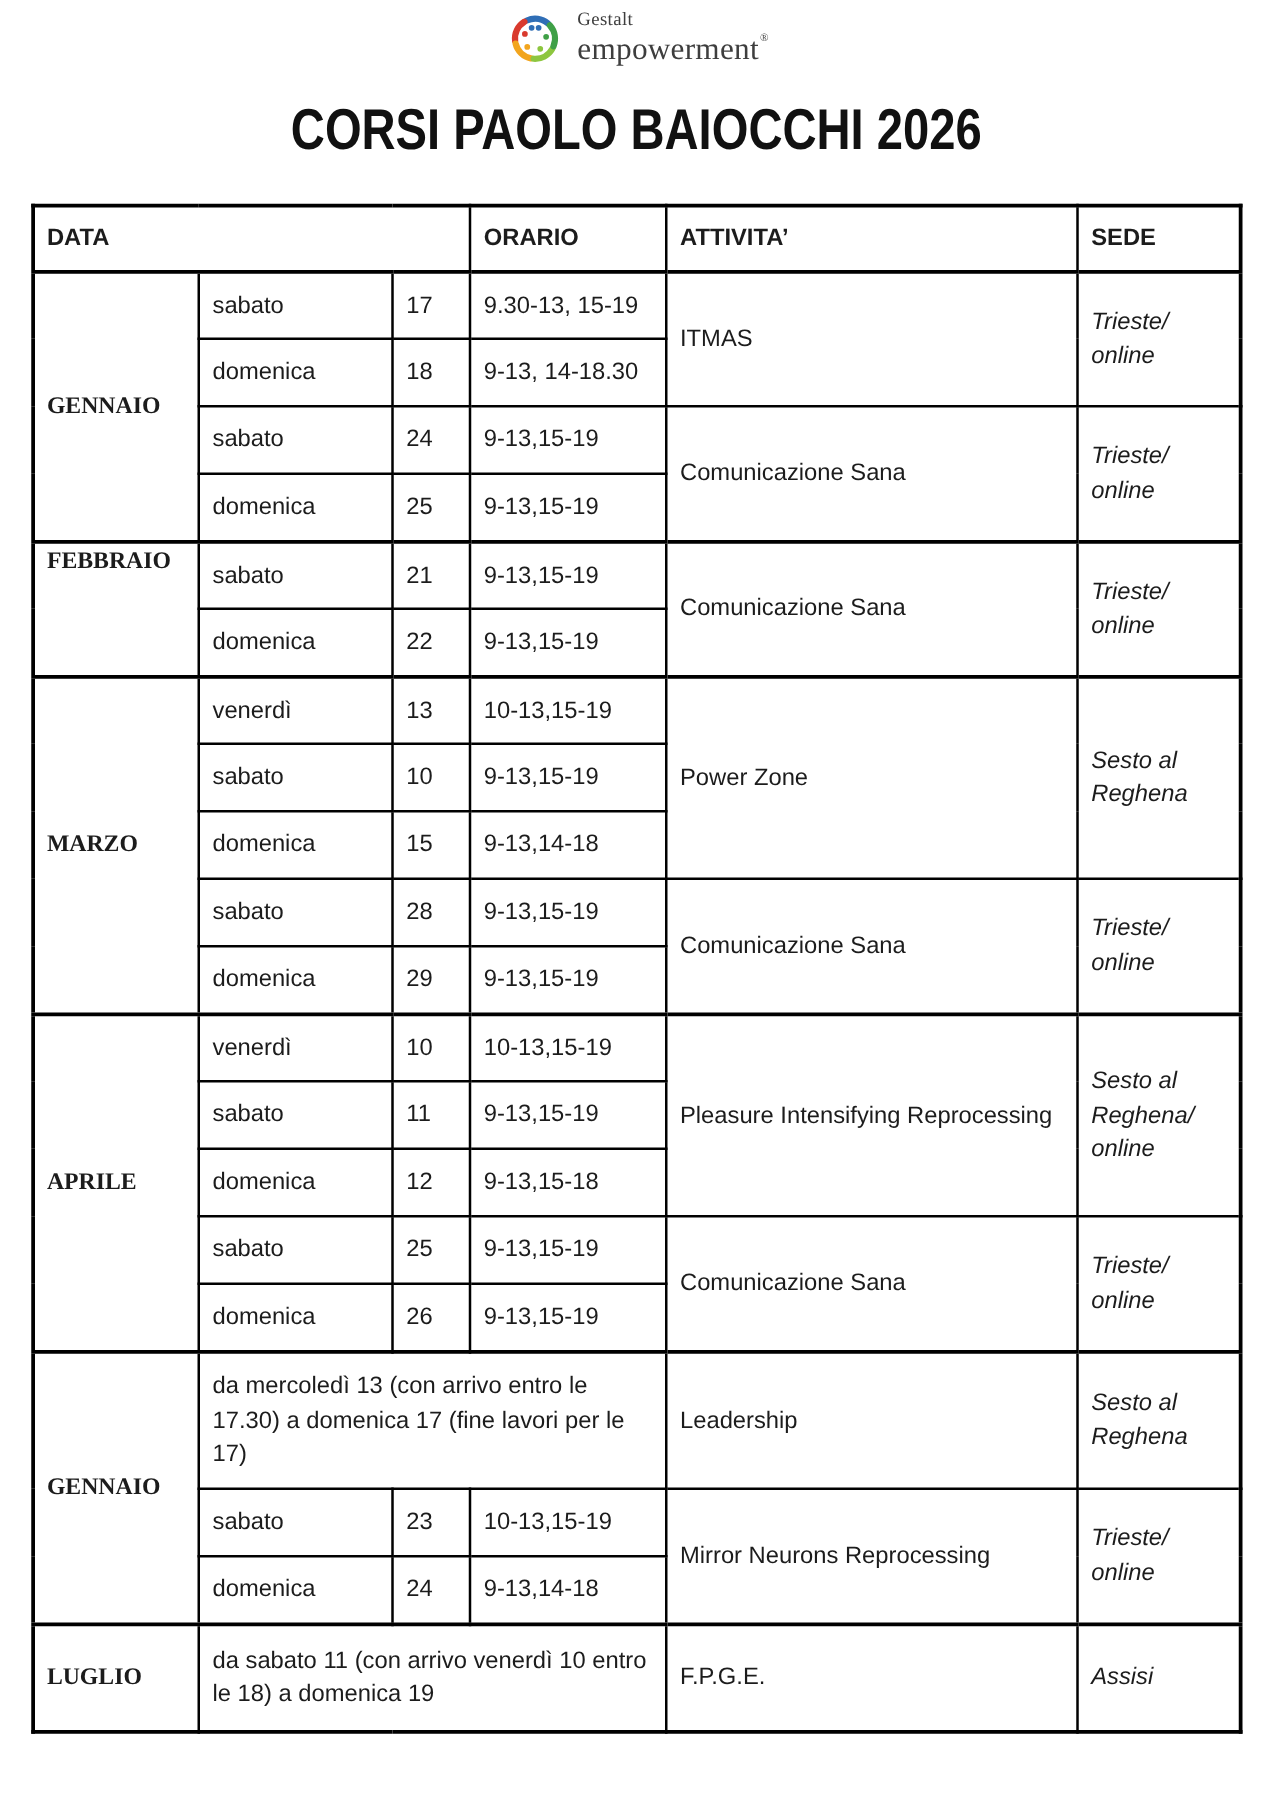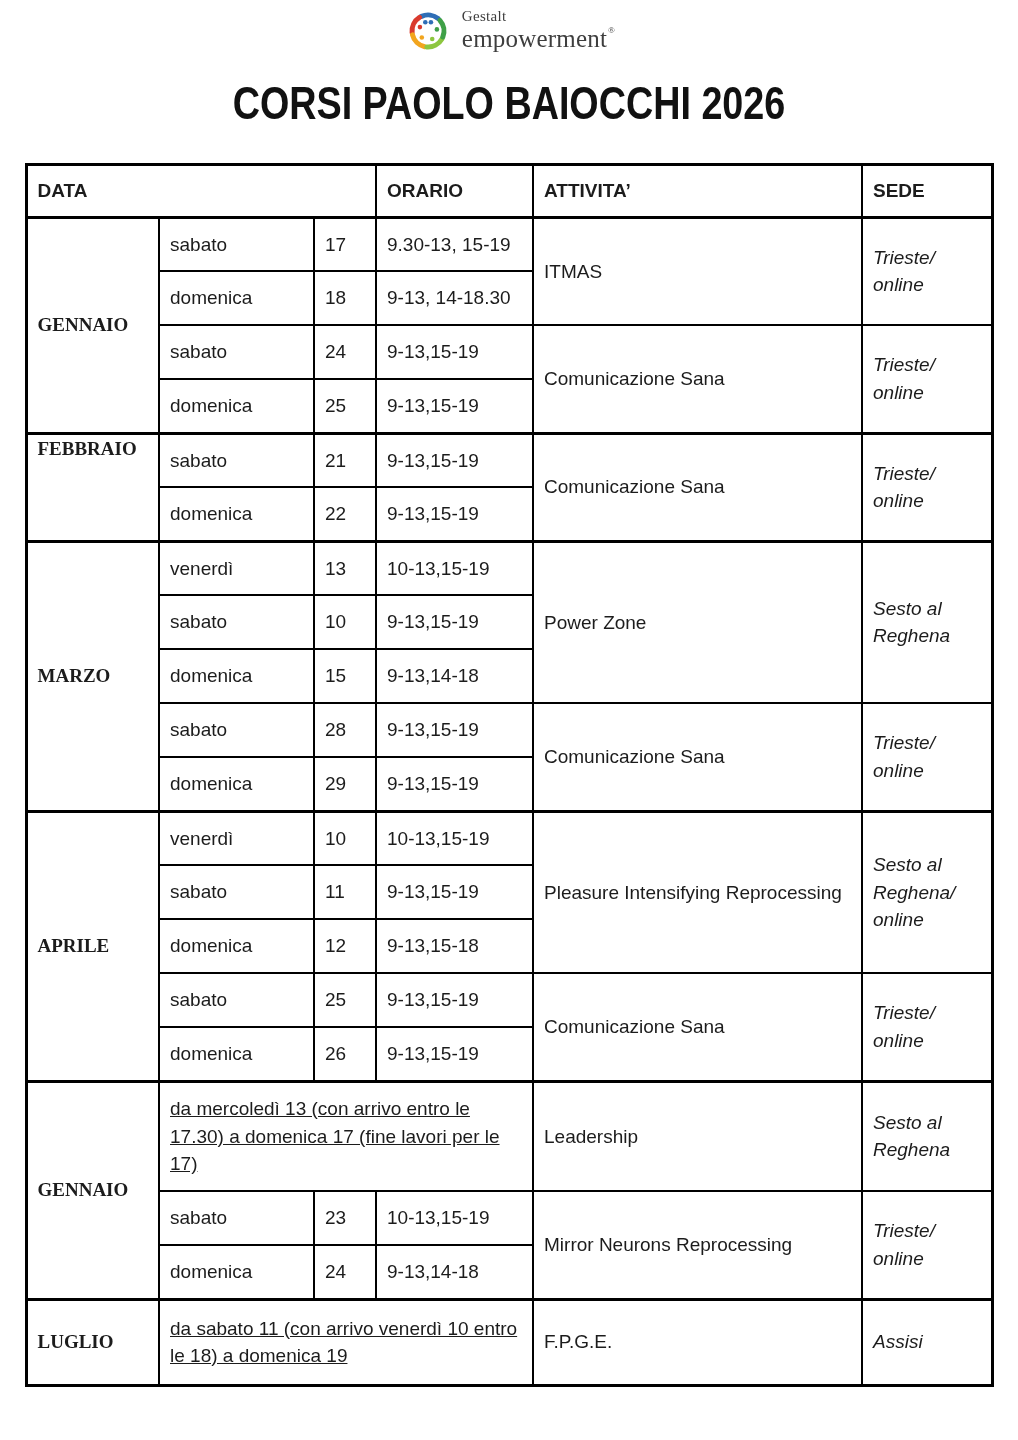--- a/index.html
+++ b/index.html
@@ -66,21 +66,21 @@
   .schedule tr.row-tall { height: 110px; }
   .schedule tr.row-luglio { height: 86px; }
   .schedule tr.month-start th, .schedule tr.month-start td { border-top: 3px solid #000; }
   .schedule th { font-weight: bold; }
   .cell-month { font-weight: bold; font-family: Liberation Serif, serif; }
   .cell-month.v-top { vertical-align: top; padding-top: 0; }
   .cell-day { padding-left: 14px; white-space: nowrap; margin-left: 21px; }
   .cell-num { white-space: nowrap; }
   .cell-orario { white-space: nowrap; padding-right: 2px; }
   .cell-sede { white-space: pre-line; font-style: italic; }
-  .cell-period { line-height: 1.5; padding-left: 14px; text-decoration: underline; }
+  .cell-period { line-height: 1.5; padding-left: 14px; }
 </style>
 </head>
 <body>
 
 <div class="logo">
   <span class="logo-icon">
     <svg width="50" height="48" viewBox="0 0 48 48" aria-hidden="true">
       <g fill="none" stroke-linecap="round" stroke-width="5">
         <path d="M34.3,12.7 A16,16 0 0 0 17.5,10.4" style="stroke: rgb(47, 110, 182);"></path>
         <path d="M15.5,11.4 A16,16 0 0 0 8.1,26.7" style="stroke: rgb(217, 58, 46);"></path>

